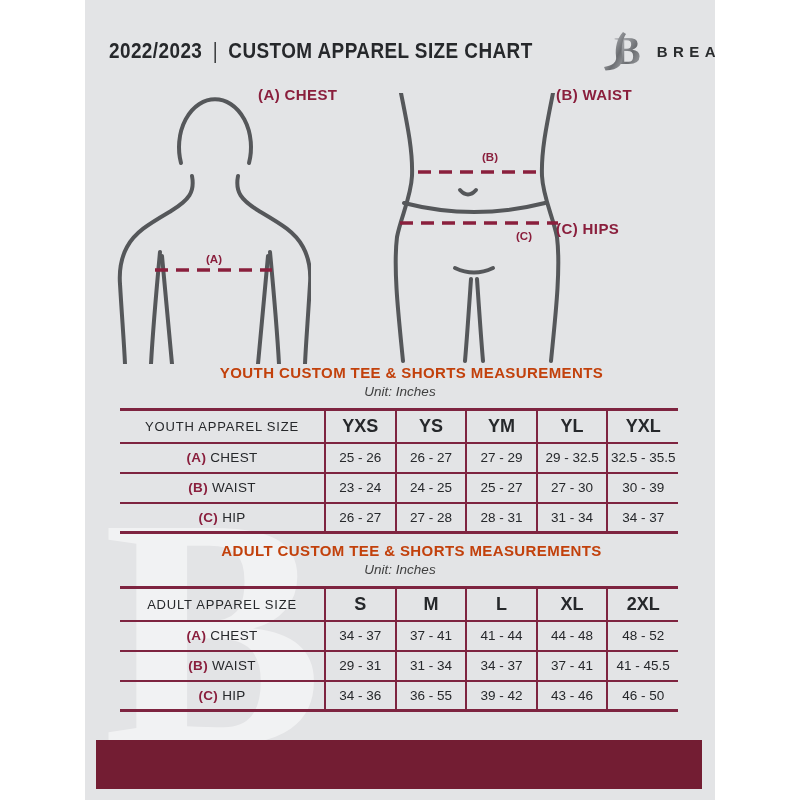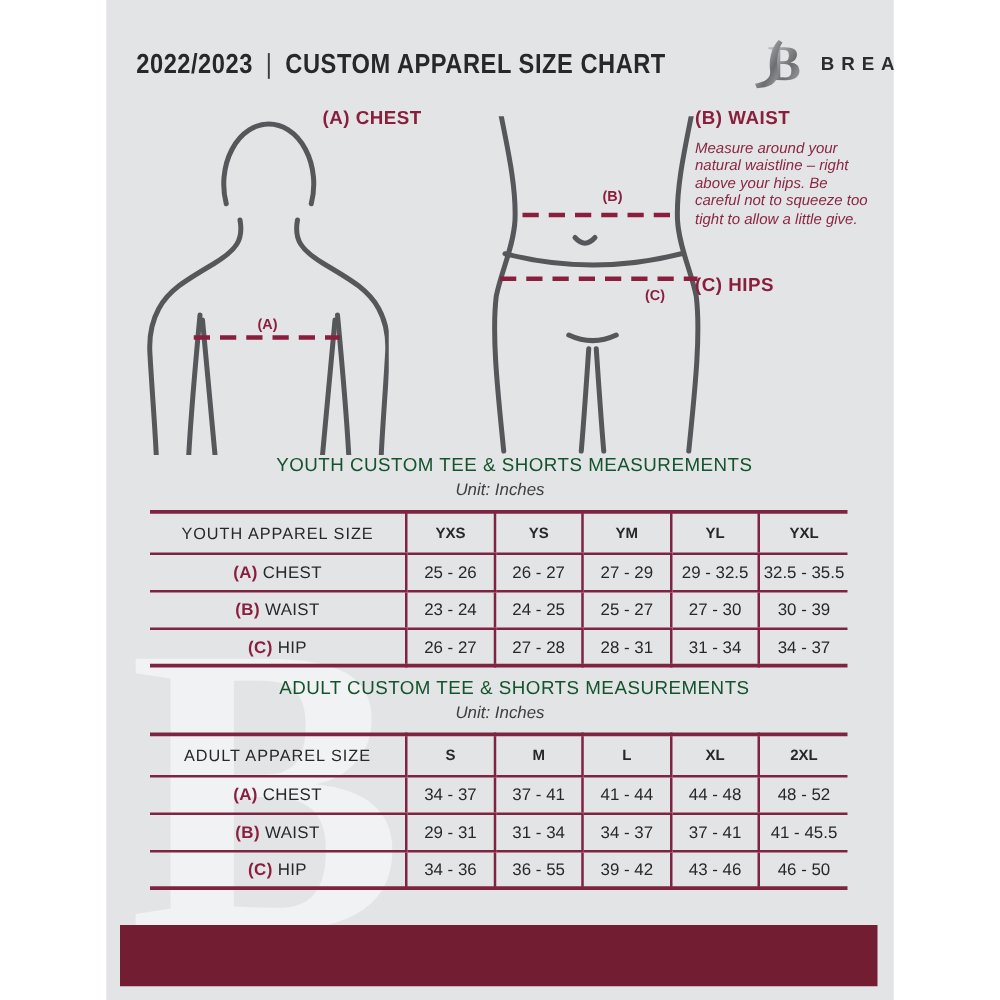--- a/index.html
+++ b/index.html
@@ -43,33 +43,33 @@
   .fig-chest{left:28px;top:78px;}
   .fig-hips{left:306px;top:93px;}
   .fig path, .fig ellipse{fill:none;stroke:var(--fig);stroke-width:4;stroke-linecap:round;}
   .fig .dash{stroke:var(--accent);stroke-width:3.5;stroke-dasharray:13 8;stroke-linecap:butt;}
   .fig text{font-family:"Liberation Sans",sans-serif;font-size:11.5px;font-weight:700;fill:var(--accent);}
 
   
   .tbl{position:absolute;left:0;width:630px;text-align:center;z-index:2;}
   .tbl-youth{top:364px;}
   .tbl-adult{top:542px;}
-  .tbl-title{font-size:15px;font-weight:400;color:#14532d;letter-spacing:0.4px;padding-left:23px;}
+  .tbl-title{font-size:15px;font-weight:700;color:#c2410c;letter-spacing:0.4px;padding-left:23px;}
   .tbl-unit{font-size:13.5px;font-style:italic;color:#404040;margin-top:3px;}
   table.size-table{border-collapse:collapse;table-layout:fixed;width:558px;margin:9px 0 0 35px;
     border-top:3px solid var(--line);border-bottom:3px solid var(--line);background:transparent;}
   table.size-table th,table.size-table td{border-left:2px solid var(--line);text-align:center;
     color:var(--ink);padding:0;}
   table.size-table th:first-child,table.size-table td:first-child{border-left:none;}
   table.size-table thead th{border-bottom:2.5px solid var(--line);height:33px;}
   table.size-table tbody td{border-bottom:2px solid var(--line);height:30px;font-size:13.5px;}
   table.size-table tbody tr:last-child td{border-bottom:none;}
   th.col-label{width:183px;text-align:left;padding-left:15px;font-size:13px;font-weight:400;
     letter-spacing:0.8px;color:#2c2e30;}
-  th.col-size{width:63px;font-size:12px;font-weight:700;}
+  th.col-size{width:63px;font-size:18px;font-weight:700;}
   td.row-label{text-align:left;padding-left:27px;font-size:14.5px;letter-spacing:0.3px;}
   td.row-label .pfx{color:var(--accent);font-weight:700;}
   td.row-label .lbl{color:var(--ink);font-weight:400;}
 
   
   .footer-bar{position:absolute;left:11px;top:740px;width:606px;height:49px;background:var(--bar);z-index:2;}
 </style>
 </head>
 <body>
 
@@ -126,21 +126,20 @@
         <path d="M 80 186 C 78 215 76 245 74 268" stroke-width="3"></path>
         <path d="M 86 186 C 88 215 90 245 92 268" stroke-width="3"></path>
         <path class="dash" d="M 27 79 L 153 79"></path>
         <path class="dash" d="M 9 130 L 167 130"></path>
         <text x="99" y="68" text-anchor="middle">(B)</text>
         <text x="133" y="147" text-anchor="middle">(C)</text>
       </svg>
 
       <div class="sec sec-b">
         <h3>(B) WAIST</h3>
-        <p>Measure around your natural waistline – right above your hips. Be careful not to squeeze too tight to allow a little give.</p>
       </div>
 
       <div class="sec sec-c">
         <h3>(C) HIPS</h3>
       </div>
 
       <div class="tbl tbl-youth">
         <div class="tbl-title">YOUTH CUSTOM TEE &amp; SHORTS MEASUREMENTS</div>
         <div class="tbl-unit">Unit: Inches</div>
         <table class="size-table">

